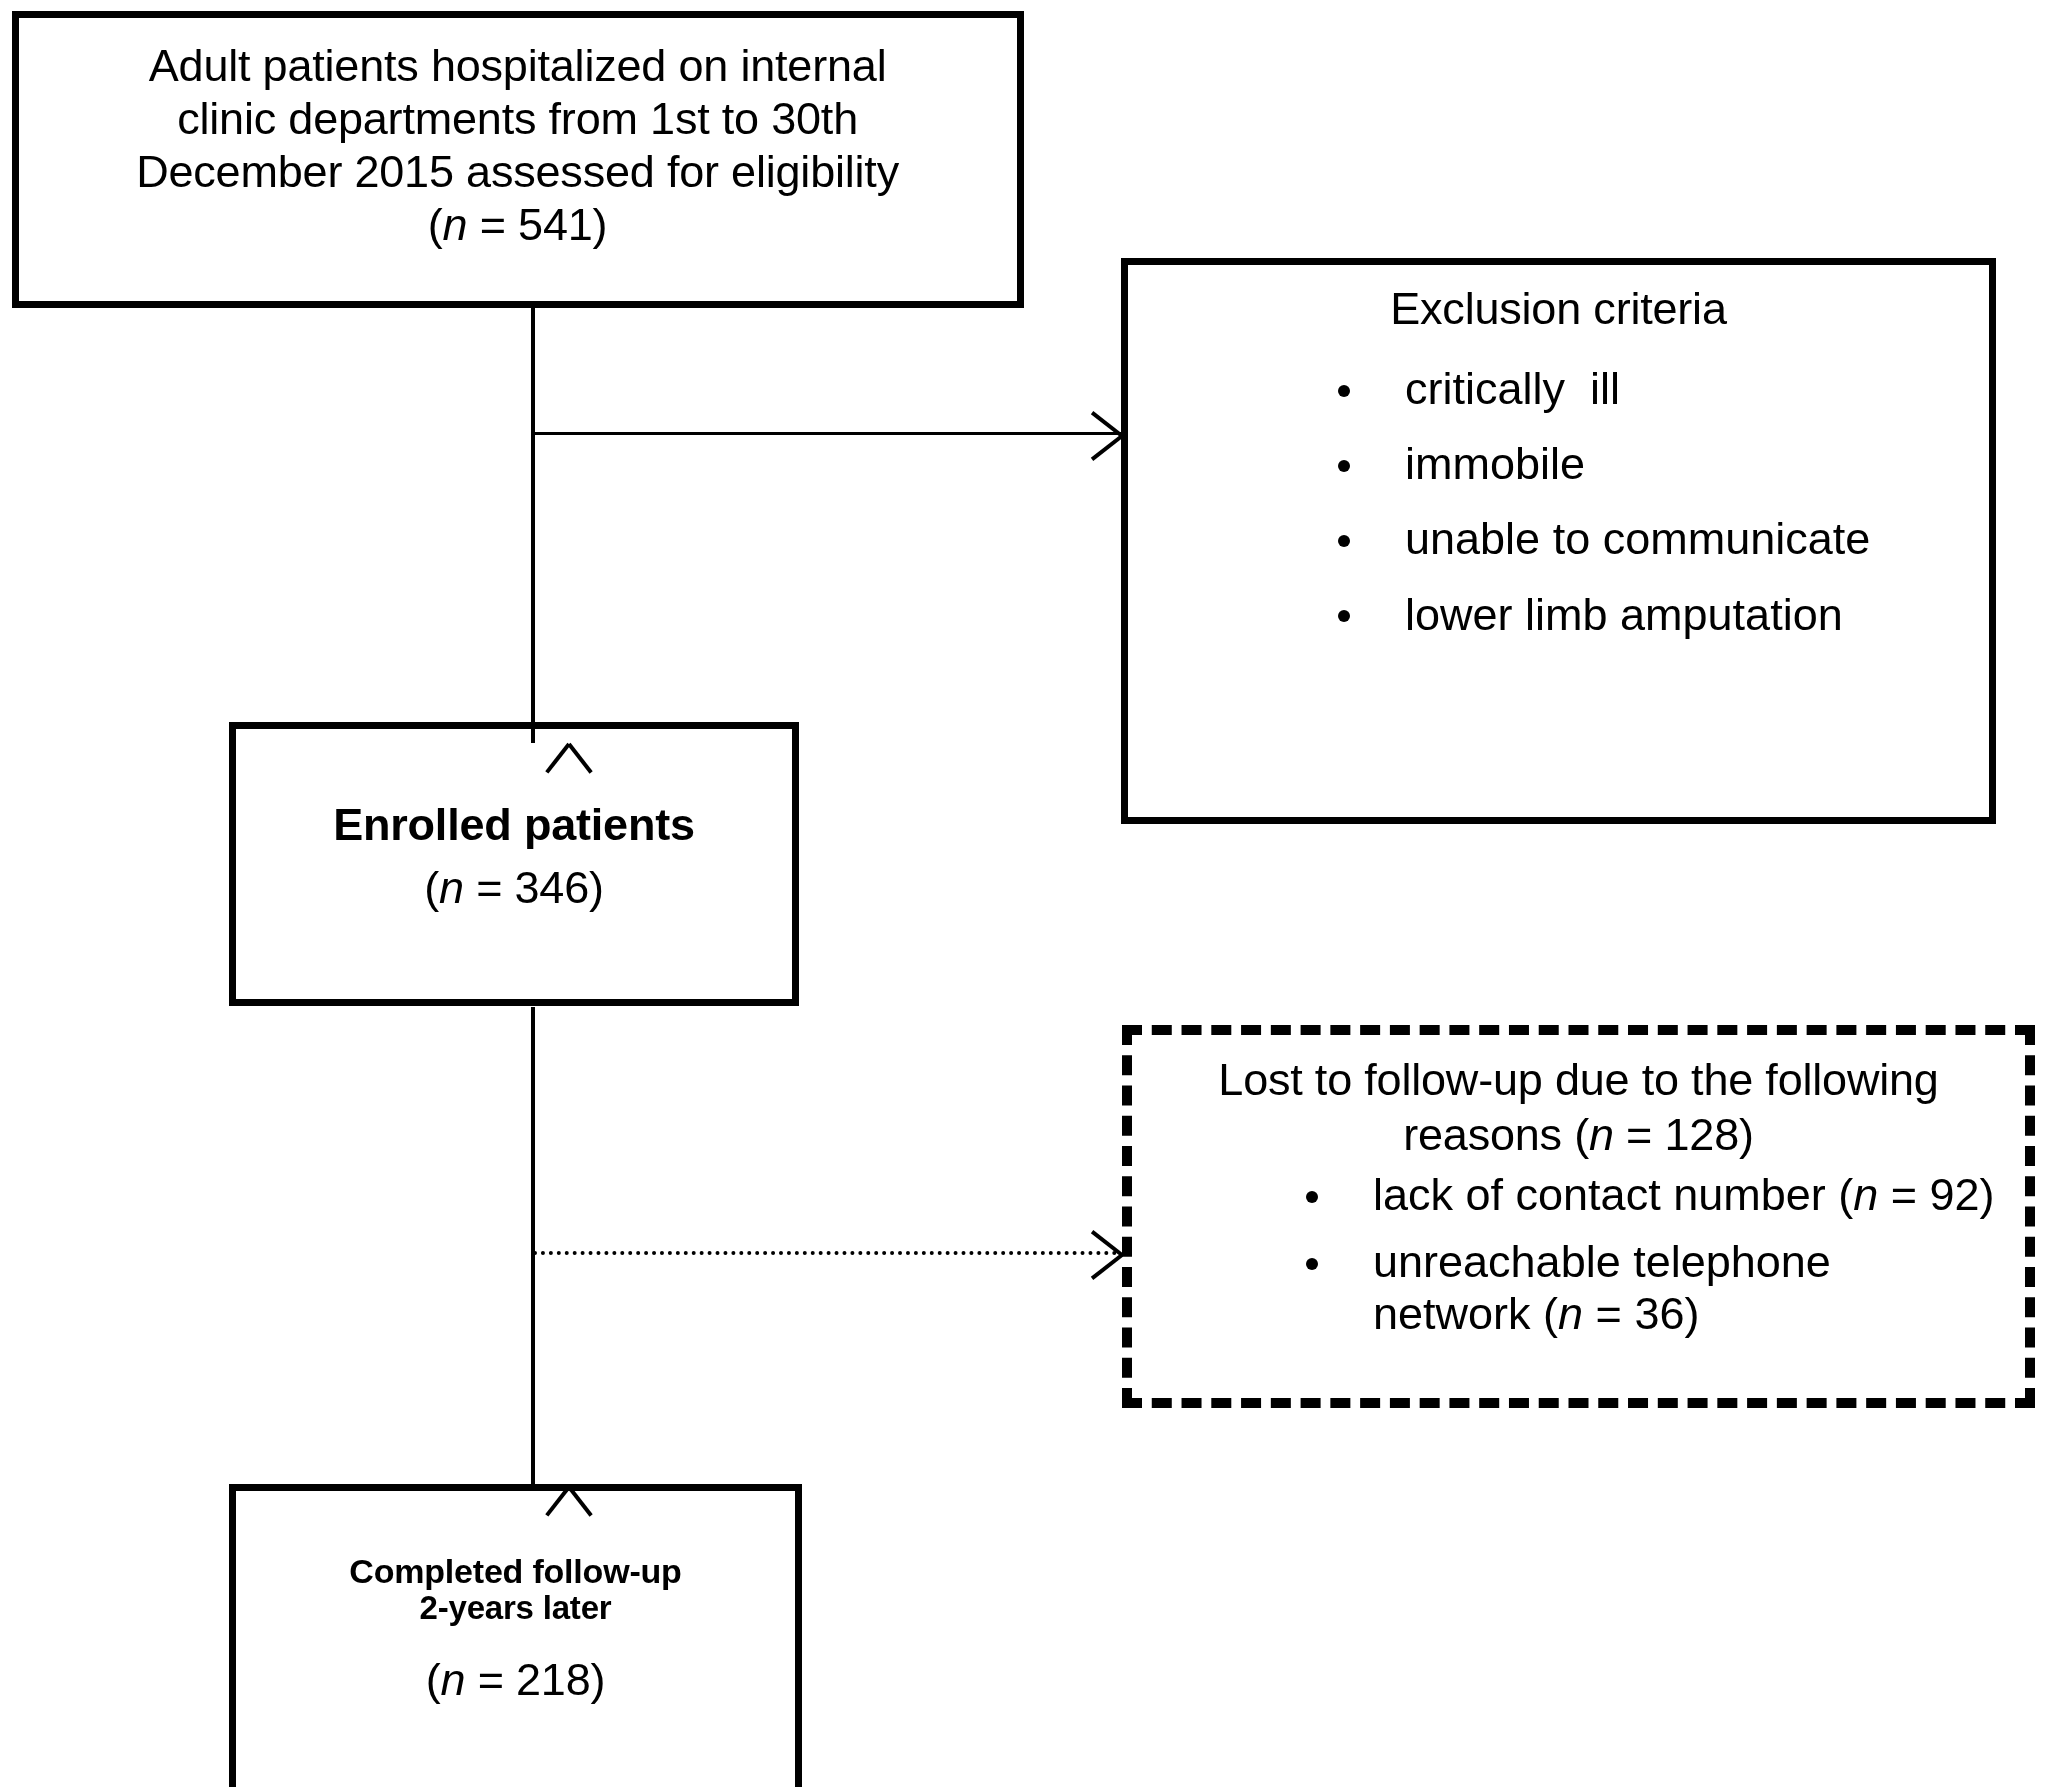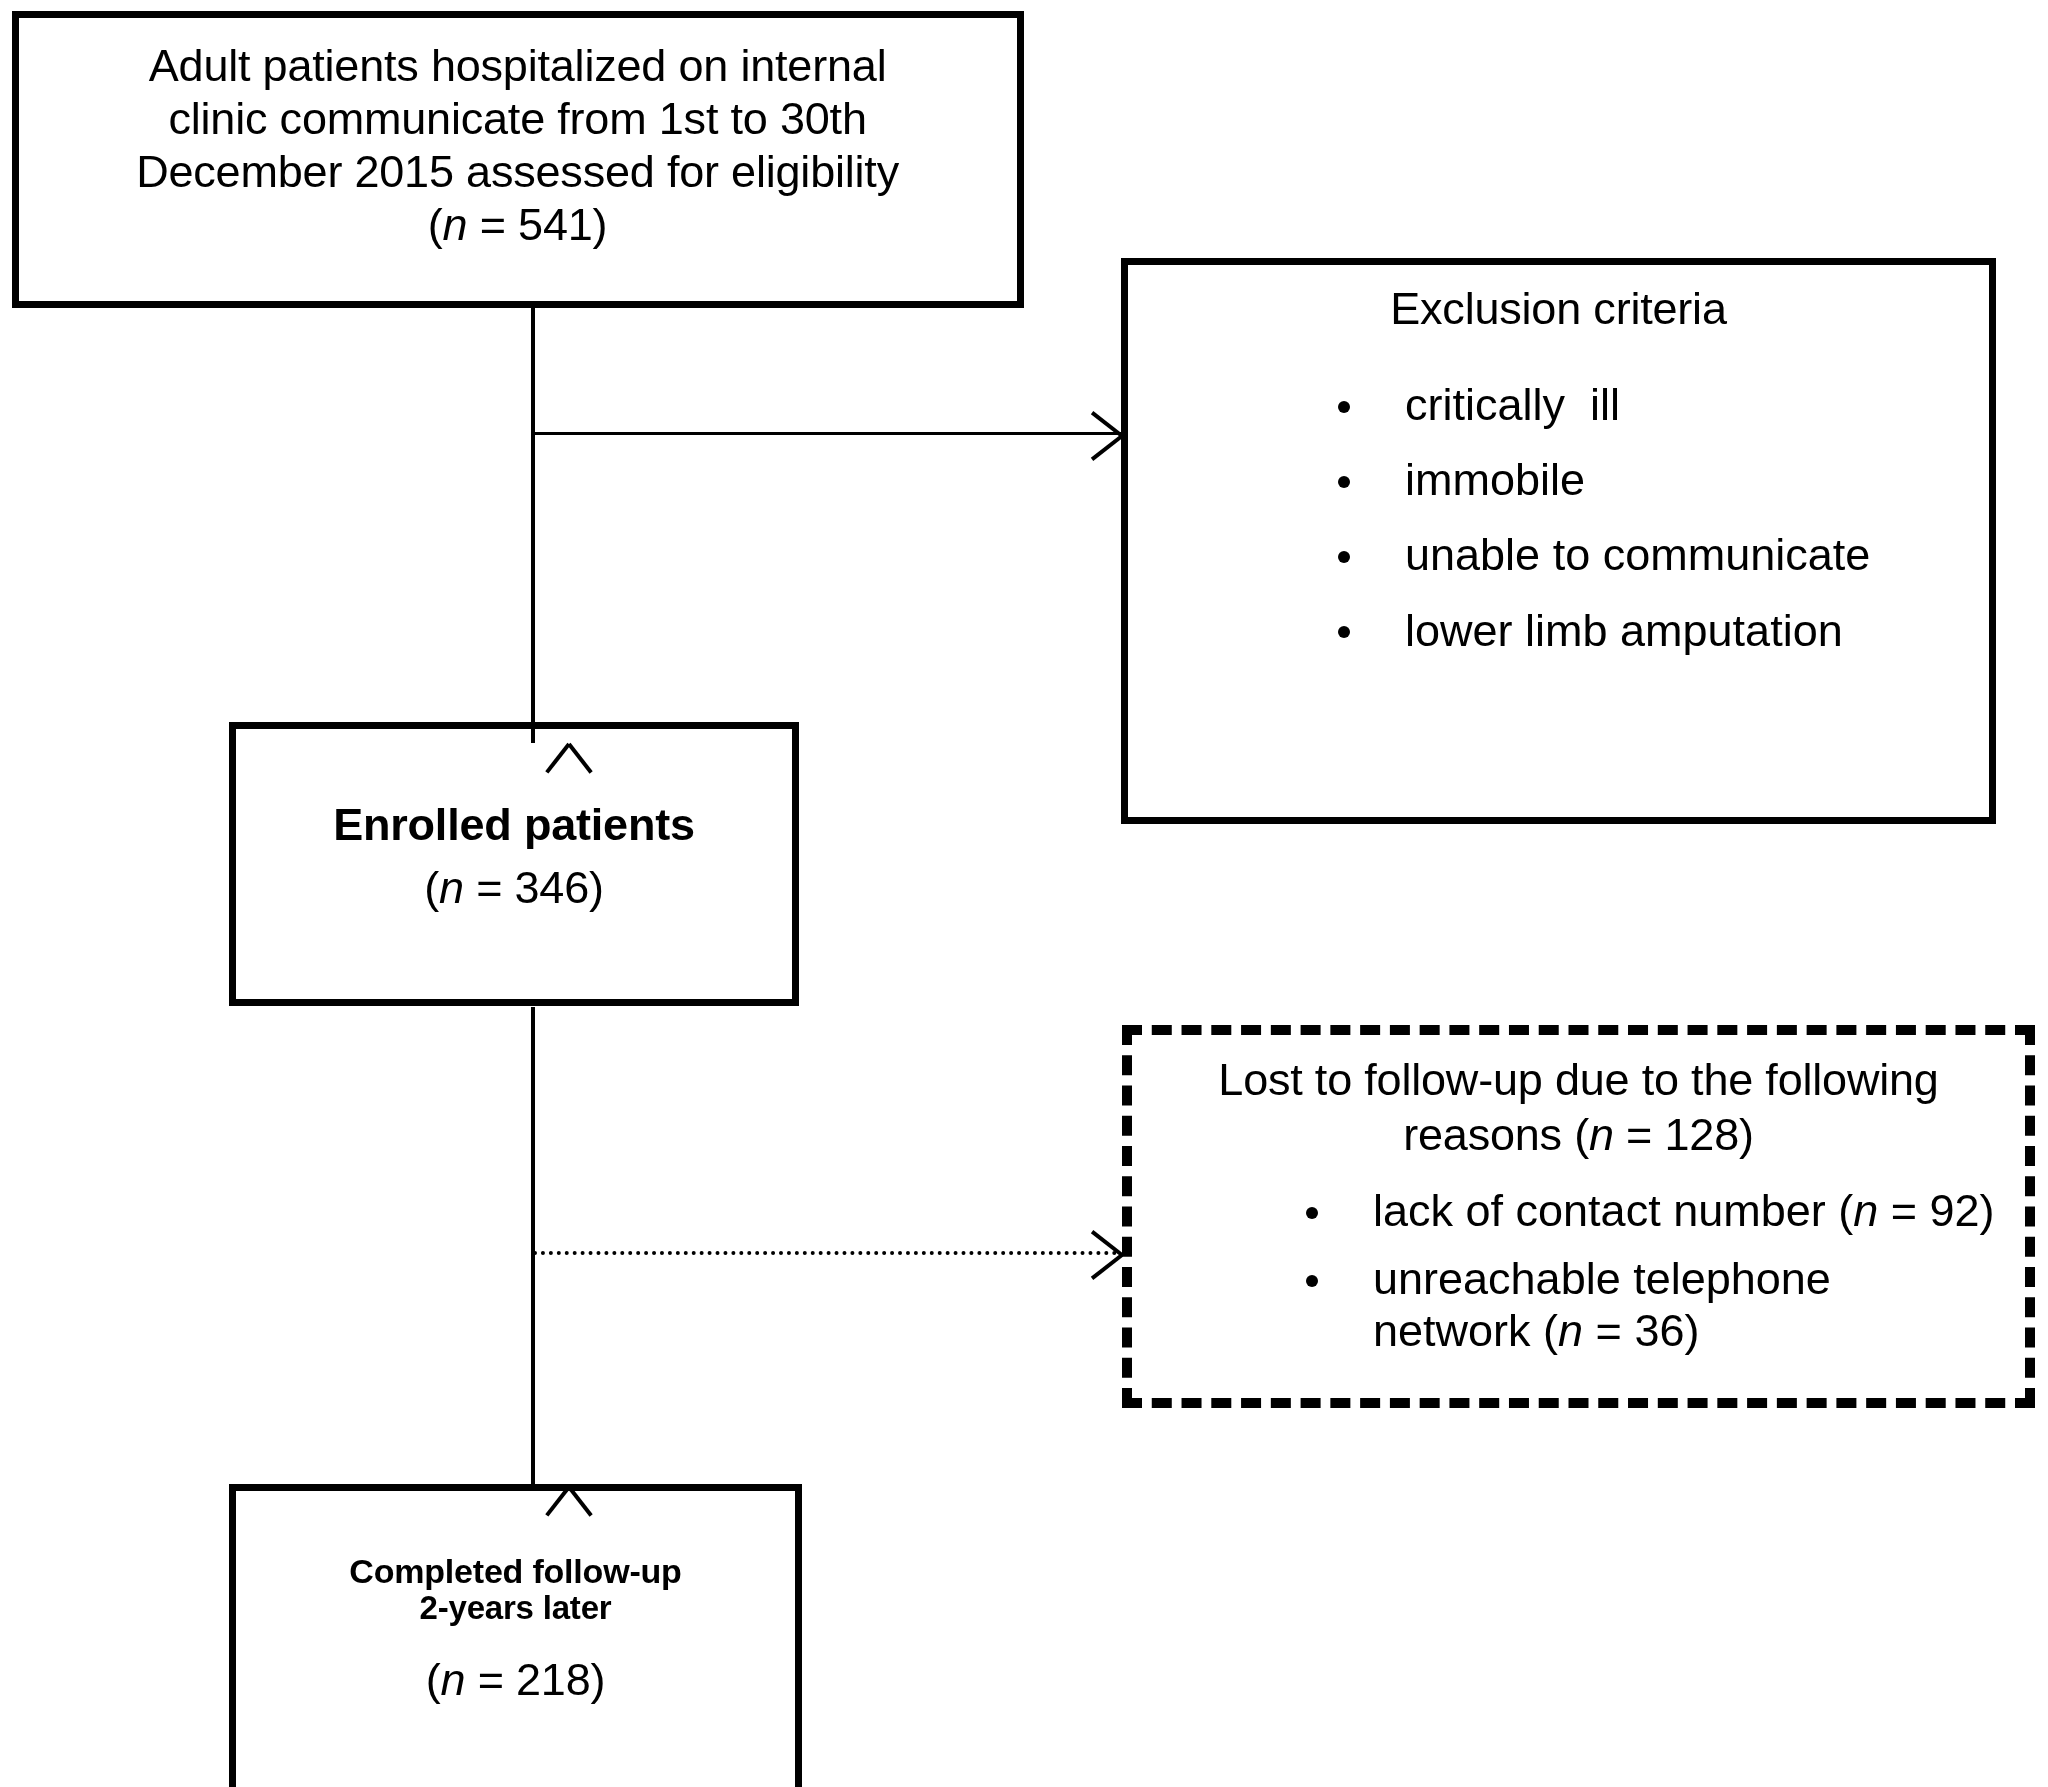--- a/index.html
+++ b/index.html
@@ -43,21 +43,21 @@
   #t-completed-title1{top:60px;font-size:34px;}
   #t-completed-title2{top:98px;font-size:33px;}
   #t-completed-n{top:162px;font-size:45px;}
 
   
   ul.blist{
     list-style:none;margin:0;padding:0;position:absolute;
     font-size:45px;line-height:1.16;
   }
   ul.blist li{
-    position:relative;padding-left:79px;margin:16px 0 23px 0;
+    position:relative;padding-left:79px;margin:0 0 23px 0;
     white-space:pre;
   }
   ul.blist li::before{
     content:"";position:absolute;left:11.6px;top:21.5px;
     width:12.4px;height:12.4px;border-radius:50%;background:#000;
   }
   #ul-exclusion{left:198px;top:98px;right:16.5px;}
   #ul-lost{left:162px;top:134px;right:8.3px;}
   #ul-lost li{margin-bottom:15px;}
 
@@ -96,21 +96,21 @@
   #arr-lost{left:1122px;top:1253px;}
 </style>
 </head>
 <body>
 
 <div class="stage">
 
   <div class="box solid" id="box-eligibility">
     <div class="ctext" id="t-eligibility">
       <div>Adult patients hospitalized on internal</div>
-      <div>clinic  communicate from 1st to 30th</div>
+      <div>clinic  departments from 1st to 30th</div>
       <div>December 2015 assessed for eligibility</div>
       <div><span>(</span><span class="it">n</span><span> = </span><span>541</span><span>)</span></div>
     </div>
   </div>
 
   <div class="box solid" id="box-exclusion">
     <div class="ctext" id="t-exclusion-title">Exclusion criteria</div>
     <ul class="blist" id="ul-exclusion">
       <li><span>critically  ill</span></li>
       <li><span>immobile</span></li>

